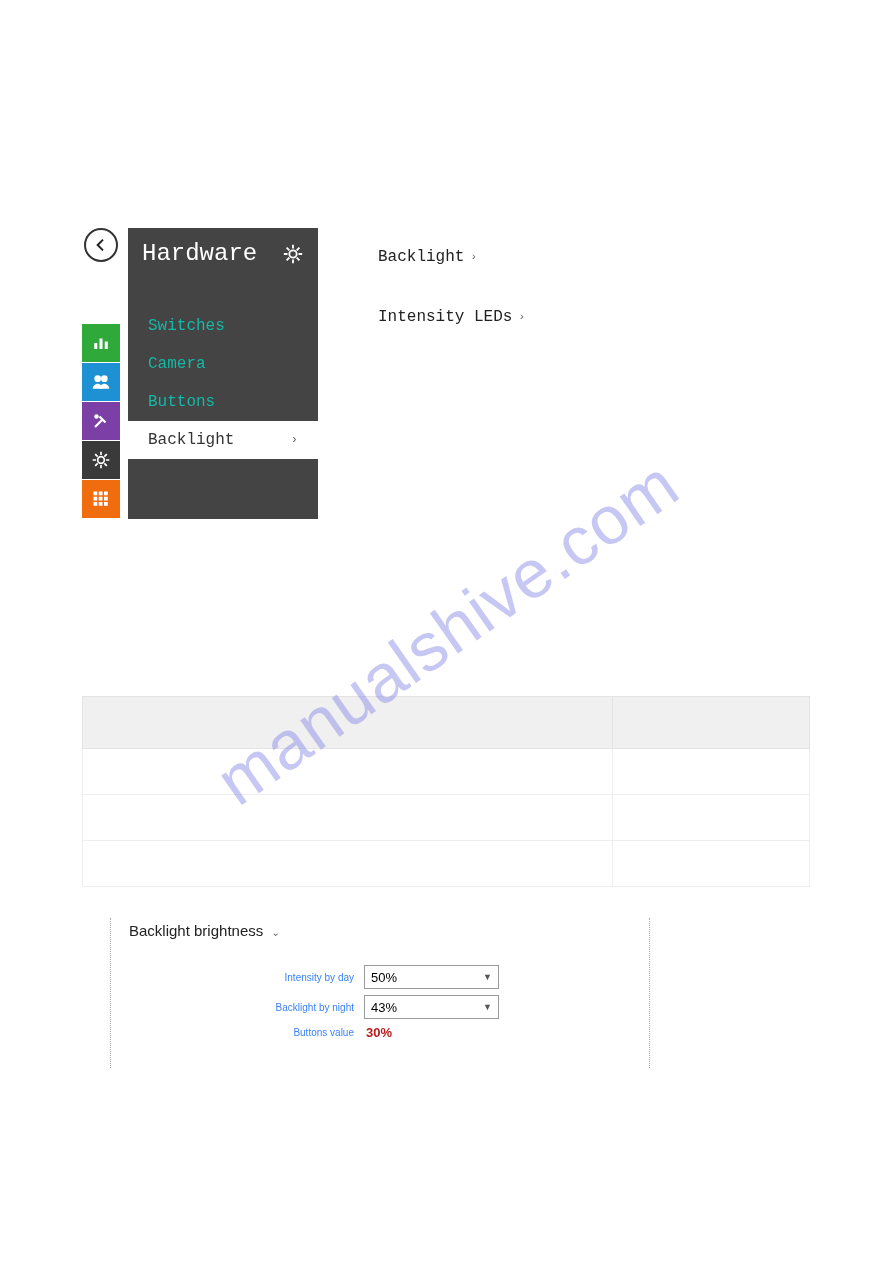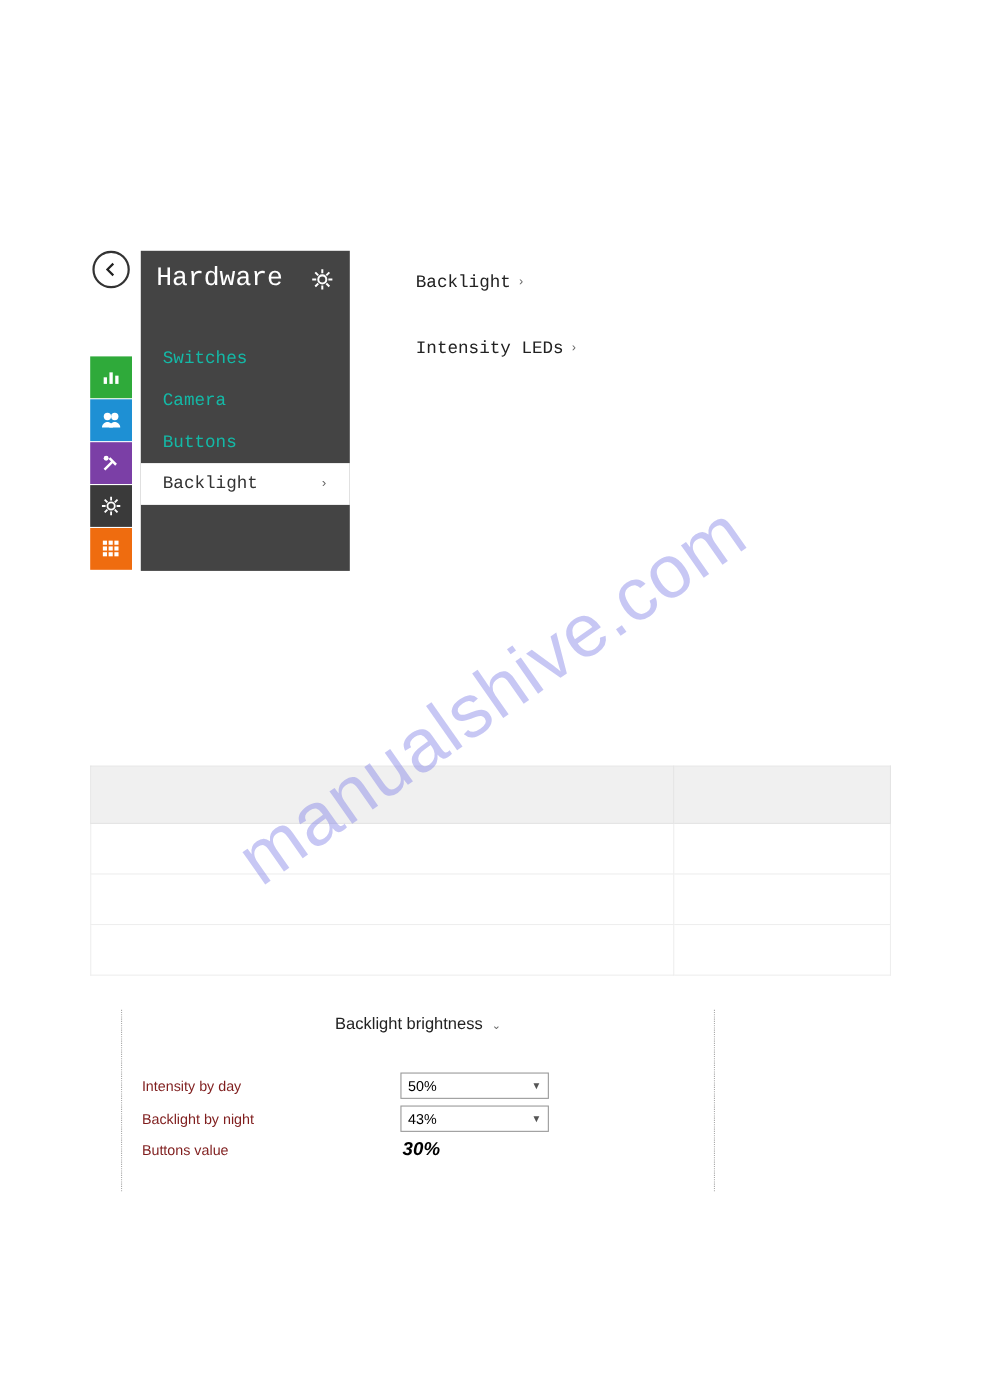--- a/index.html
+++ b/index.html
@@ -31,27 +31,27 @@
   .right-link { font-size: 16px; color: #222; margin-bottom: 42px; display: flex; align-items: center; }
   .right-link .ch { margin-left: 6px; font-size: 11px; color: #666; }
   
   .table-region { position: absolute; top: 696px; left: 82px; width: 728px; }
   table { width: 100%; border-collapse: collapse; }
   table th { background: #f0f0f0; height: 52px; border: 1px solid #e4e4e4; }
   table td { background: #fff; height: 46px; border: 1px solid #eee; }
   table th:first-child, table td:first-child { width: 530px; }
   
   .brightness-panel { position: absolute; top: 918px; left: 110px; width: 540px; border-left: 1px dotted #aaa; border-right: 1px dotted #aaa; padding: 4px 18px 22px 18px; }
-  .brightness-title { font-size: 15px; color: #222; margin-bottom: 36px; text-align: center; }
+  .brightness-title { font-size: 15px; color: #222; margin-bottom: 26px; }
   .brightness-title .dd { font-size: 10px; margin-left: 4px; color: #666; }
   .form-row { display: flex; align-items: center; margin-bottom: 6px; }
-  .form-label { width: 235px; text-align: left; font-size: 13px; color: #7f1d1d; padding-right: 10px; }
+  .form-label { width: 235px; text-align: right; font-size: 10px; color: #3b82f6; padding-right: 10px; }
   .select-box { width: 135px; height: 24px; border: 1px solid #999; font-size: 13px; padding: 0 6px; display: flex; align-items: center; justify-content: space-between; background: #fff; }
   .select-box .tri { font-size: 9px; color: #555; }
-  .static-val { font-size: 17px; font-weight: 700; color: #000000; padding-left: 2px; font-style: italic; }
+  .static-val { font-size: 13px; font-weight: 700; color: #b91c1c; padding-left: 2px; }
   
   svg { display: block; }
 </style>
 </head>
 <body>
 
 <div class="watermark">manualshive.com</div>
 
 <div class="top-area">
   <div>

